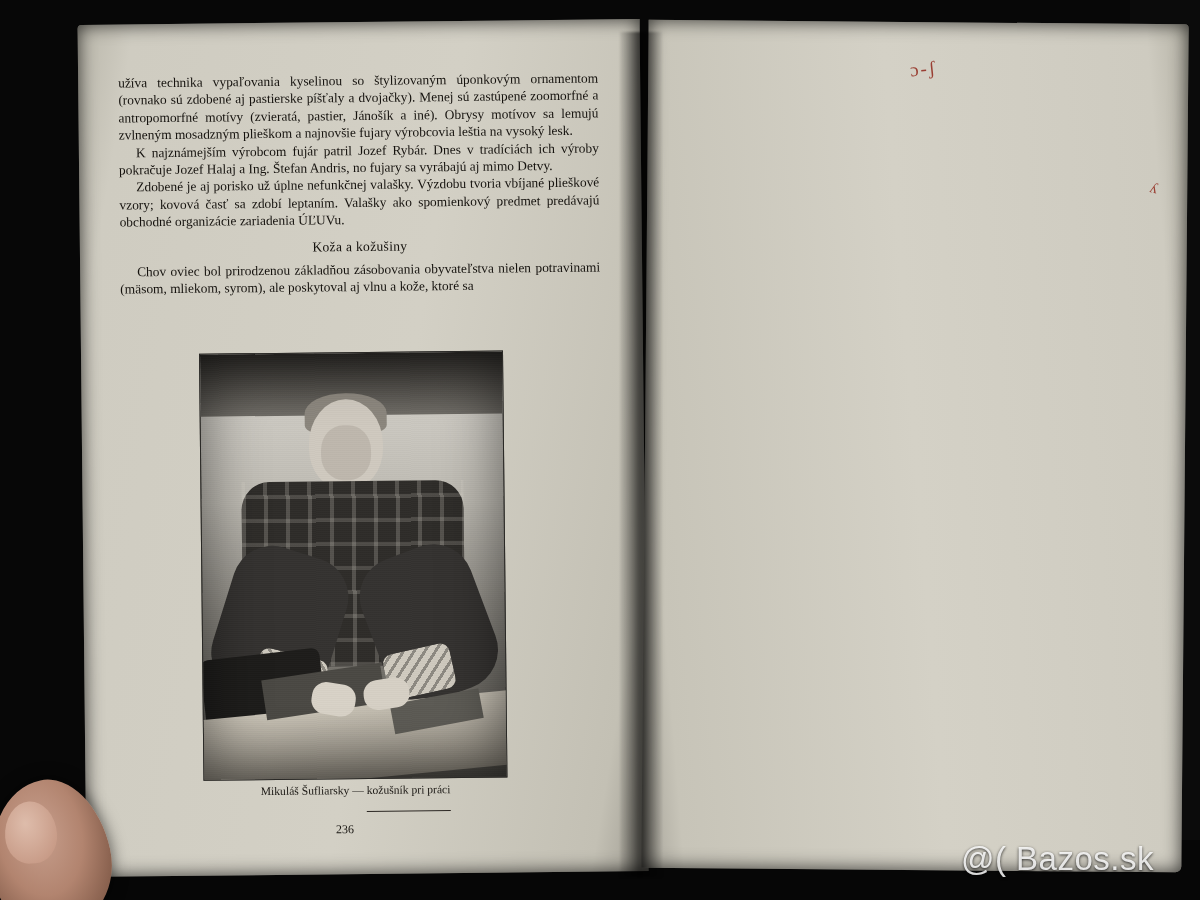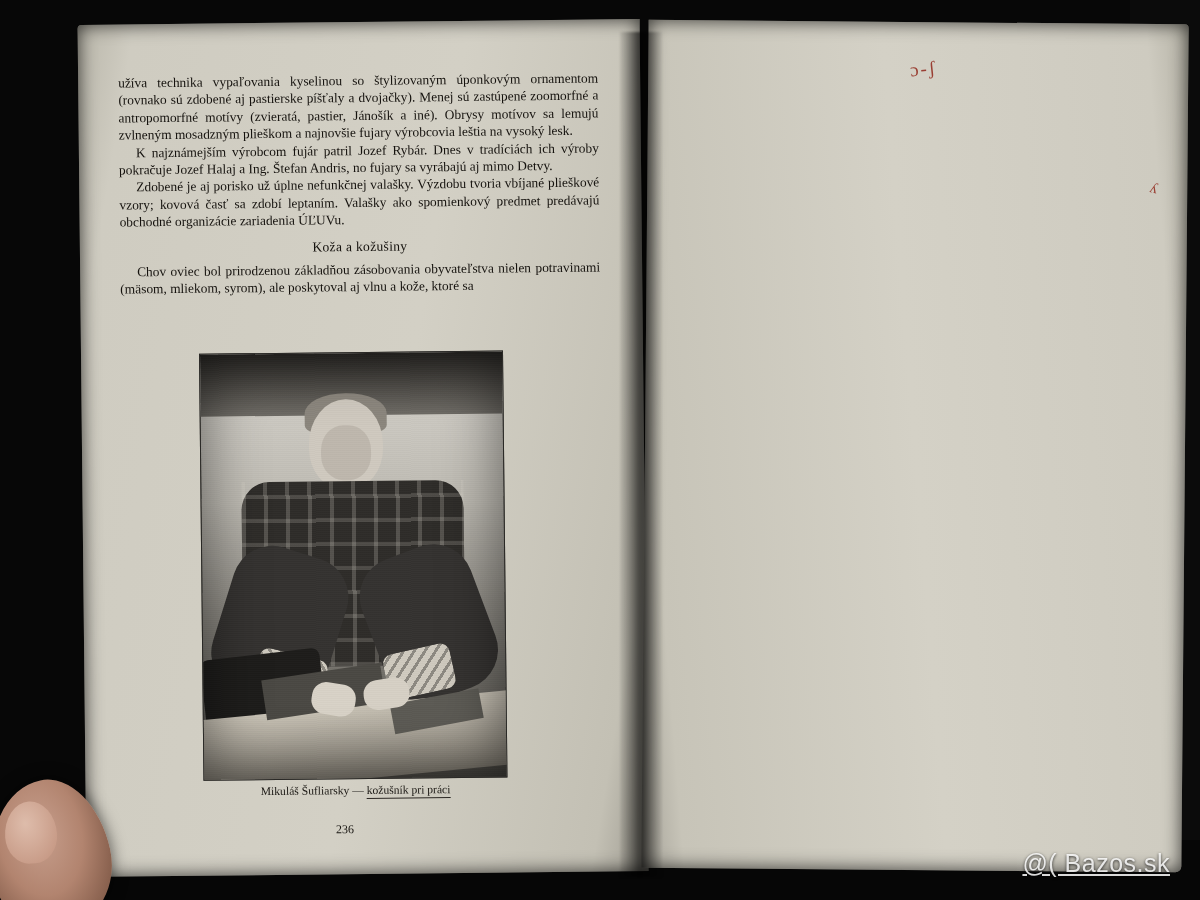--- a/index.html
+++ b/index.html
@@ -67,21 +67,21 @@
     border:1px solid #2a2926;
     overflow:hidden;
   }
   .ph-left{left:118px;top:330px;width:302px;height:425px;}
 
   .caption{
     position:absolute;text-align:center;font-size:11.6px;color:#1a1713;
     font-family:"Liberation Serif", serif;
   }
   .cap-left{left:90px;top:762px;width:360px;}
-  .cap-underline{border-bottom:1px solid #2b2723;padding-bottom:1px;}
+  .cap-underline{border-bottom:1px solid #2b2723;padding-bottom:14px;}
 
   .pagenum{
     position:absolute;font-size:12px;color:#171410;
   }
   .pn-left{left:250px;top:800px;}
 
   .handwrite{
     position:absolute;color:#9a3f33;font-size:19px;
     font-family:"Liberation Serif", serif;letter-spacing:2px;
     transform:rotate(-6deg);
@@ -98,26 +98,25 @@
     box-shadow:0 0 16px rgba(0,0,0,.6);
   }
   .thumbnail-nail{
     position:absolute;left:20px;top:18px;width:52px;height:62px;
     background:radial-gradient(ellipse at 40% 35%,#e3c3b2,#c2917c);
     border-radius:50% 50% 45% 45%/55% 55% 45% 45%;
     transform:rotate(8deg);opacity:.85;
   }
 
   .watermark{
-    position:absolute;right:30px;bottom:22px;
+    position:absolute;right:46px;bottom:22px;
     color:rgba(255,255,255,.85);
-    font-size:25px;font-family:"Liberation Sans", sans-serif;
+    font-size:33px;font-family:"Liberation Sans", sans-serif;
     letter-spacing:.5px;
     text-shadow:0 1px 3px rgba(0,0,0,.8);
-    text-decoration:underline;
   }
 
   
   .p1 .wall{position:absolute;inset:0;background:linear-gradient(180deg,#d7d4cd 0%,#bdbab2 35%,#8e8b84 60%,#46443f 100%);}
   .p1 .dark-top{position:absolute;left:0;top:0;width:100%;height:62px;background:linear-gradient(180deg,#2c2a27,#6e6b65);}
   .p1 .head{position:absolute;left:108px;top:46px;width:74px;height:90px;background:#cfc9bf;border-radius:50% 50% 45% 45%;}
   .p1 .hair{position:absolute;left:104px;top:40px;width:82px;height:40px;background:#8b867d;border-radius:50% 50% 20% 20%;}
   .p1 .face-sh{position:absolute;left:120px;top:72px;width:50px;height:55px;background:#b3aca1;border-radius:45%;opacity:.6;}
   .p1 .body{position:absolute;left:40px;top:128px;width:222px;height:185px;background:#2e2c29;border-radius:28px 28px 0 0;}
   .p1 .plaid1{position:absolute;left:40px;top:128px;width:222px;height:185px;

